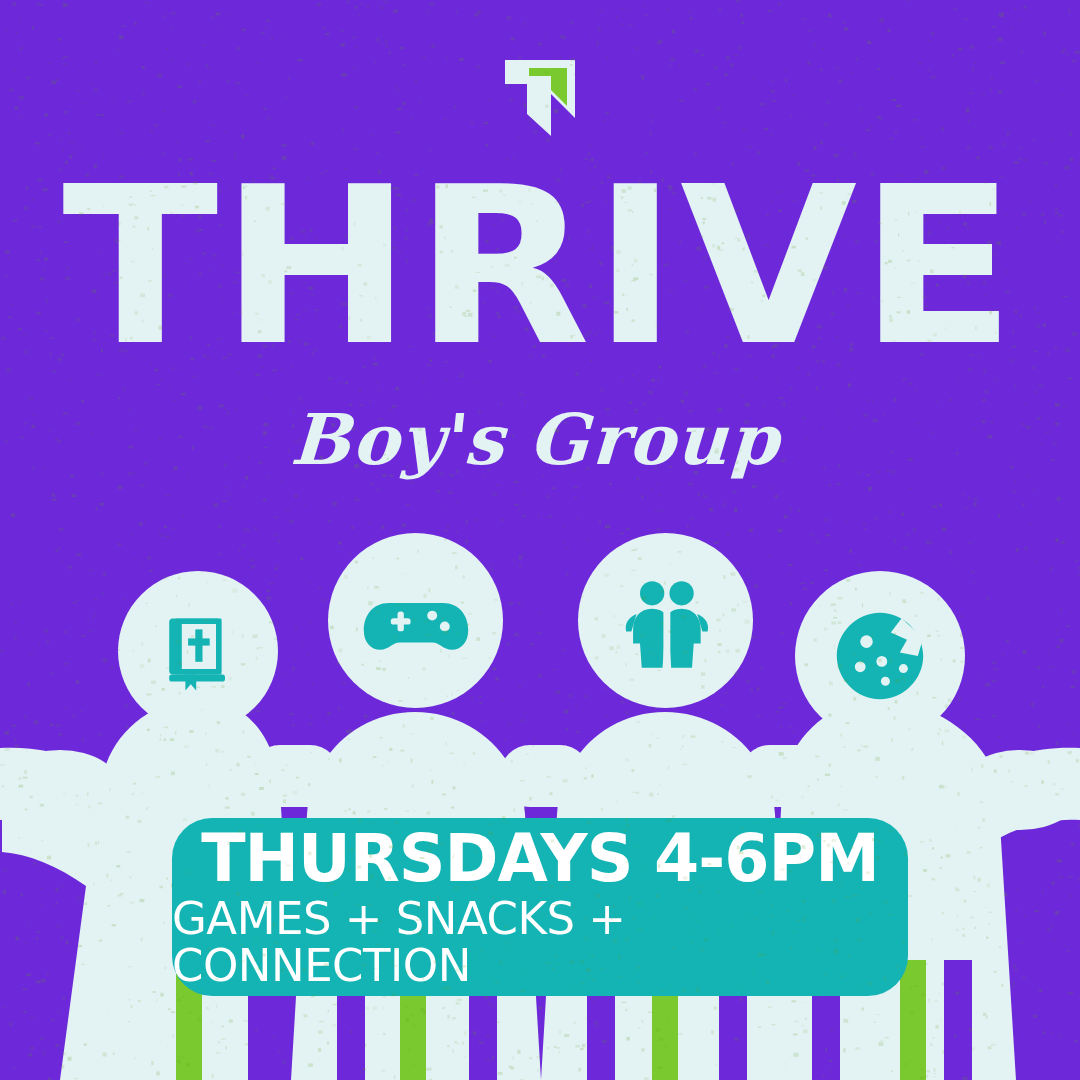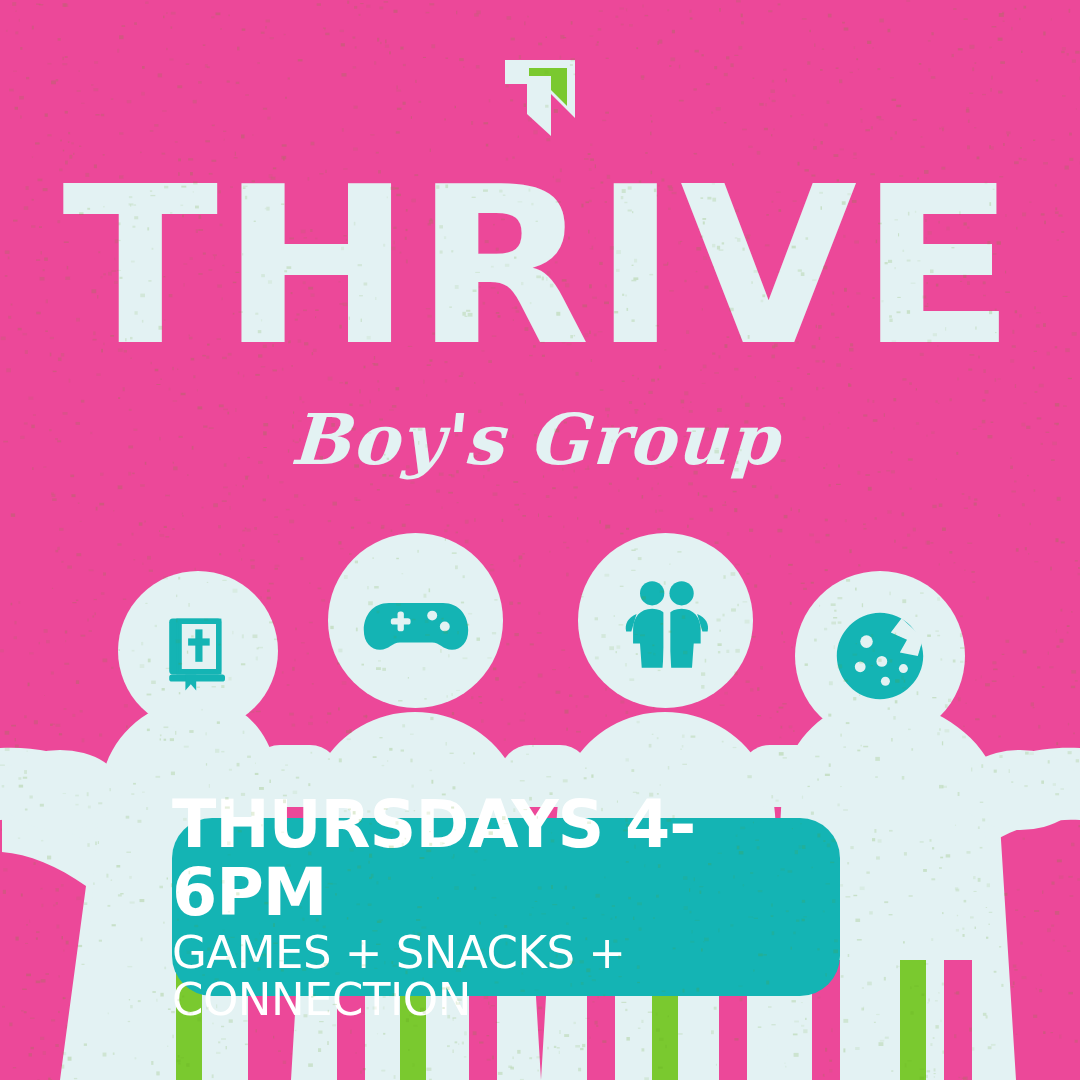--- a/index.html
+++ b/index.html
@@ -5,21 +5,21 @@
   html, body {
     margin: 0;
     padding: 0;
     background: #000;
   }
   #poster {
     position: relative;
     width: 1080px;
     height: 1080px;
     overflow: hidden;
-    background: #ec4899;
+    background: #6d28d9;
     font-family: "Liberation Sans", sans-serif;
   }
   
   #texture {
     position: absolute;
     inset: 0;
     opacity: .5;
     pointer-events: none;
   }
   
@@ -77,21 +77,21 @@
   }
   #bubble-bible  { left: 118px; top: 571px;  width: 160px; height: 160px; }
   #bubble-game   { left: 328px; top: 533px;  width: 175px; height: 175px; }
   #bubble-friends{ left: 578px; top: 533px;  width: 175px; height: 175px; }
   #bubble-cookie { left: 795px; top: 571px;  width: 170px; height: 170px; }
   
   #banner {
     position: absolute;
     left: 172px;
     top: 818px;
-    width: 668px;
+    width: 736px;
     height: 178px;
     background: #14b4b4;
     border-radius: 40px;
     display: flex;
     flex-direction: column;
     align-items: center;
     justify-content: center;
     gap: 2px;
   }
   #banner-line1 {

